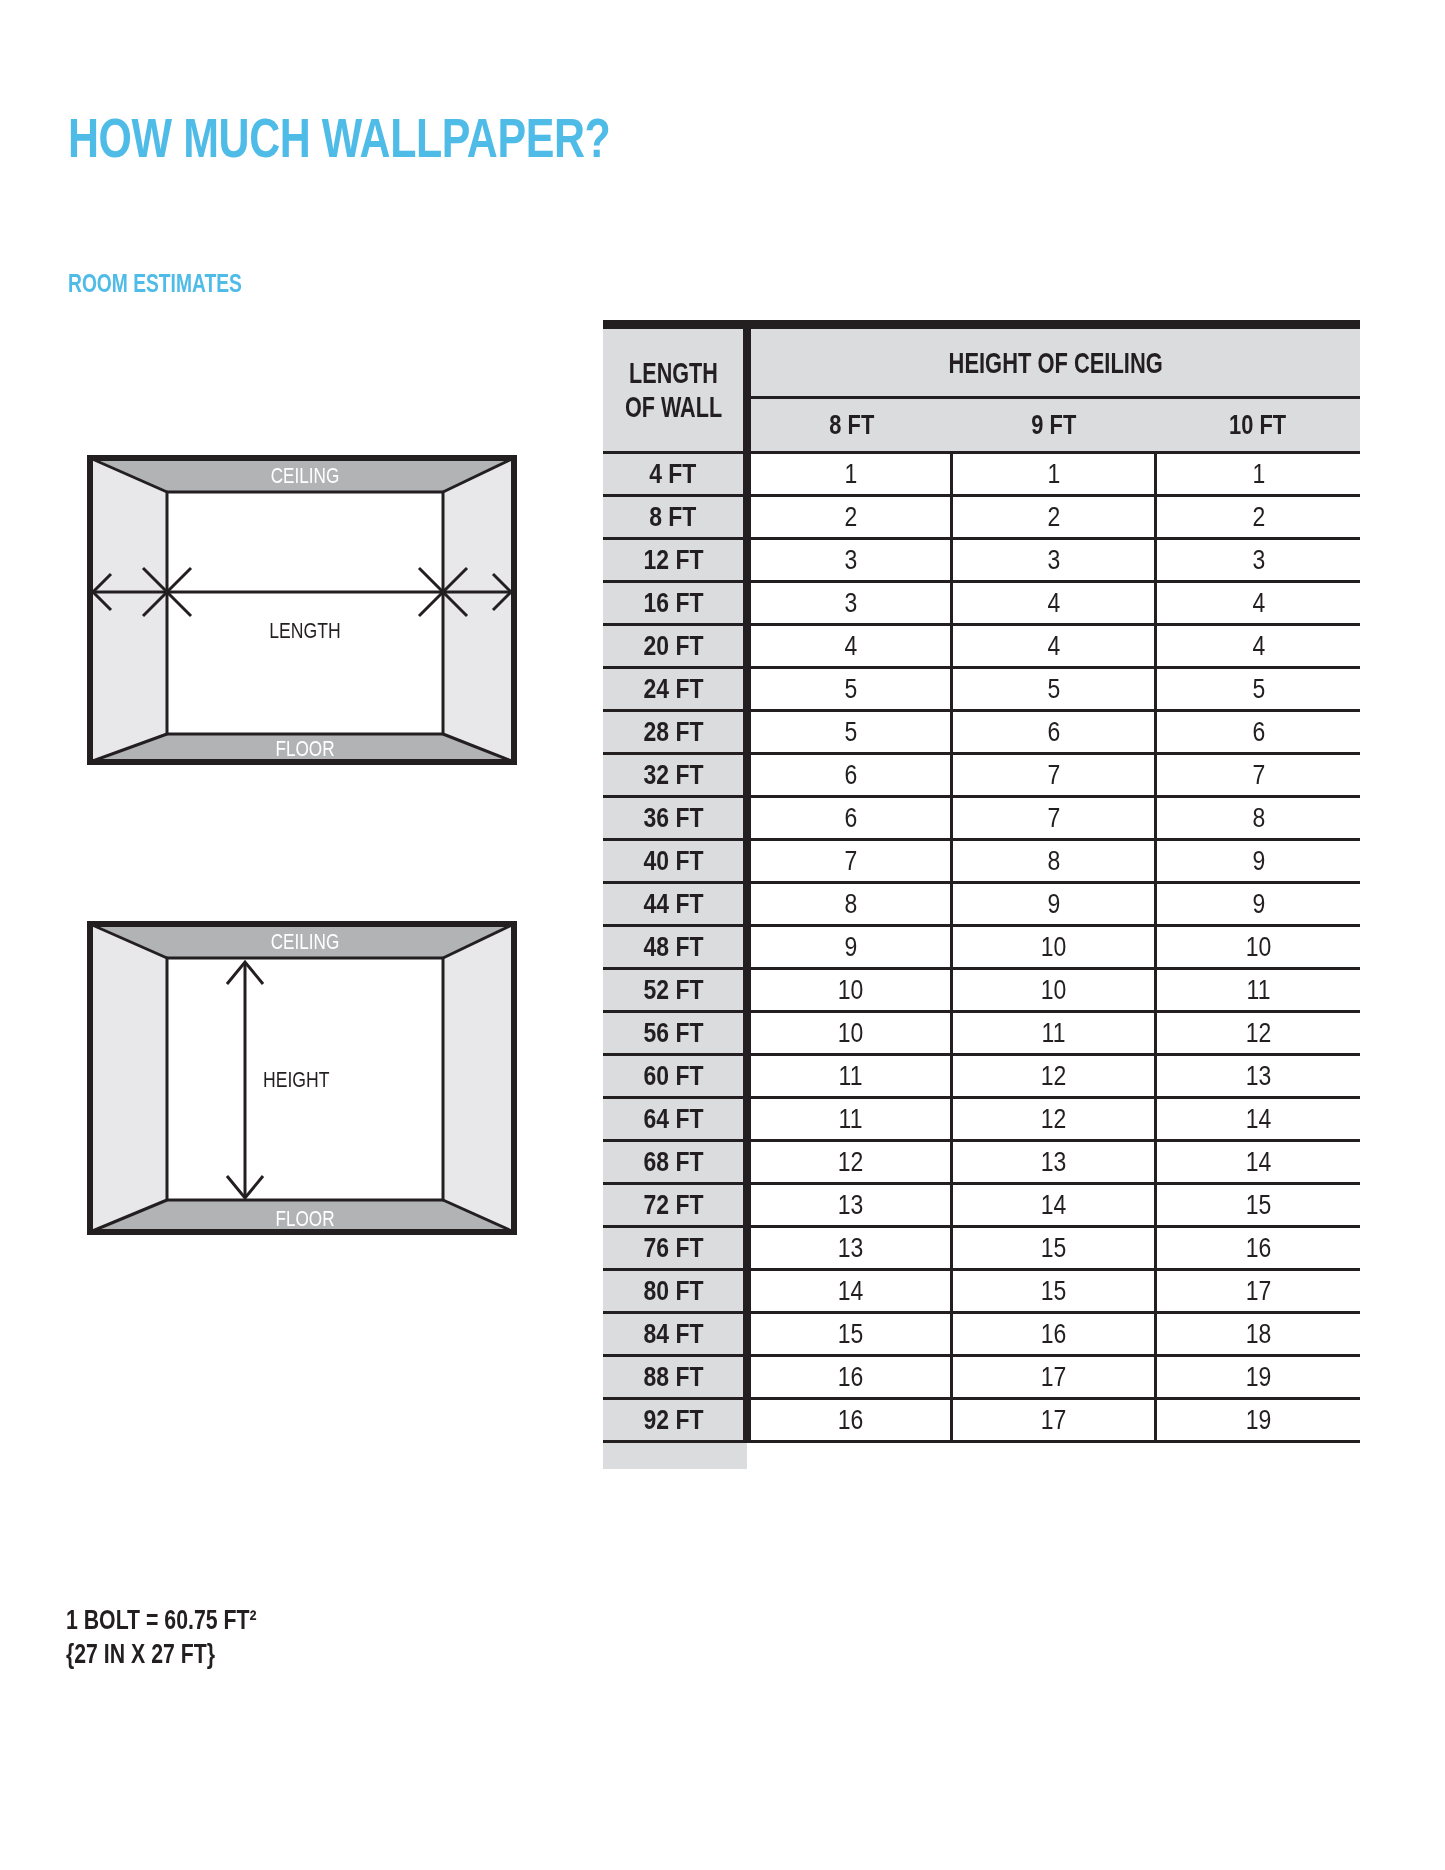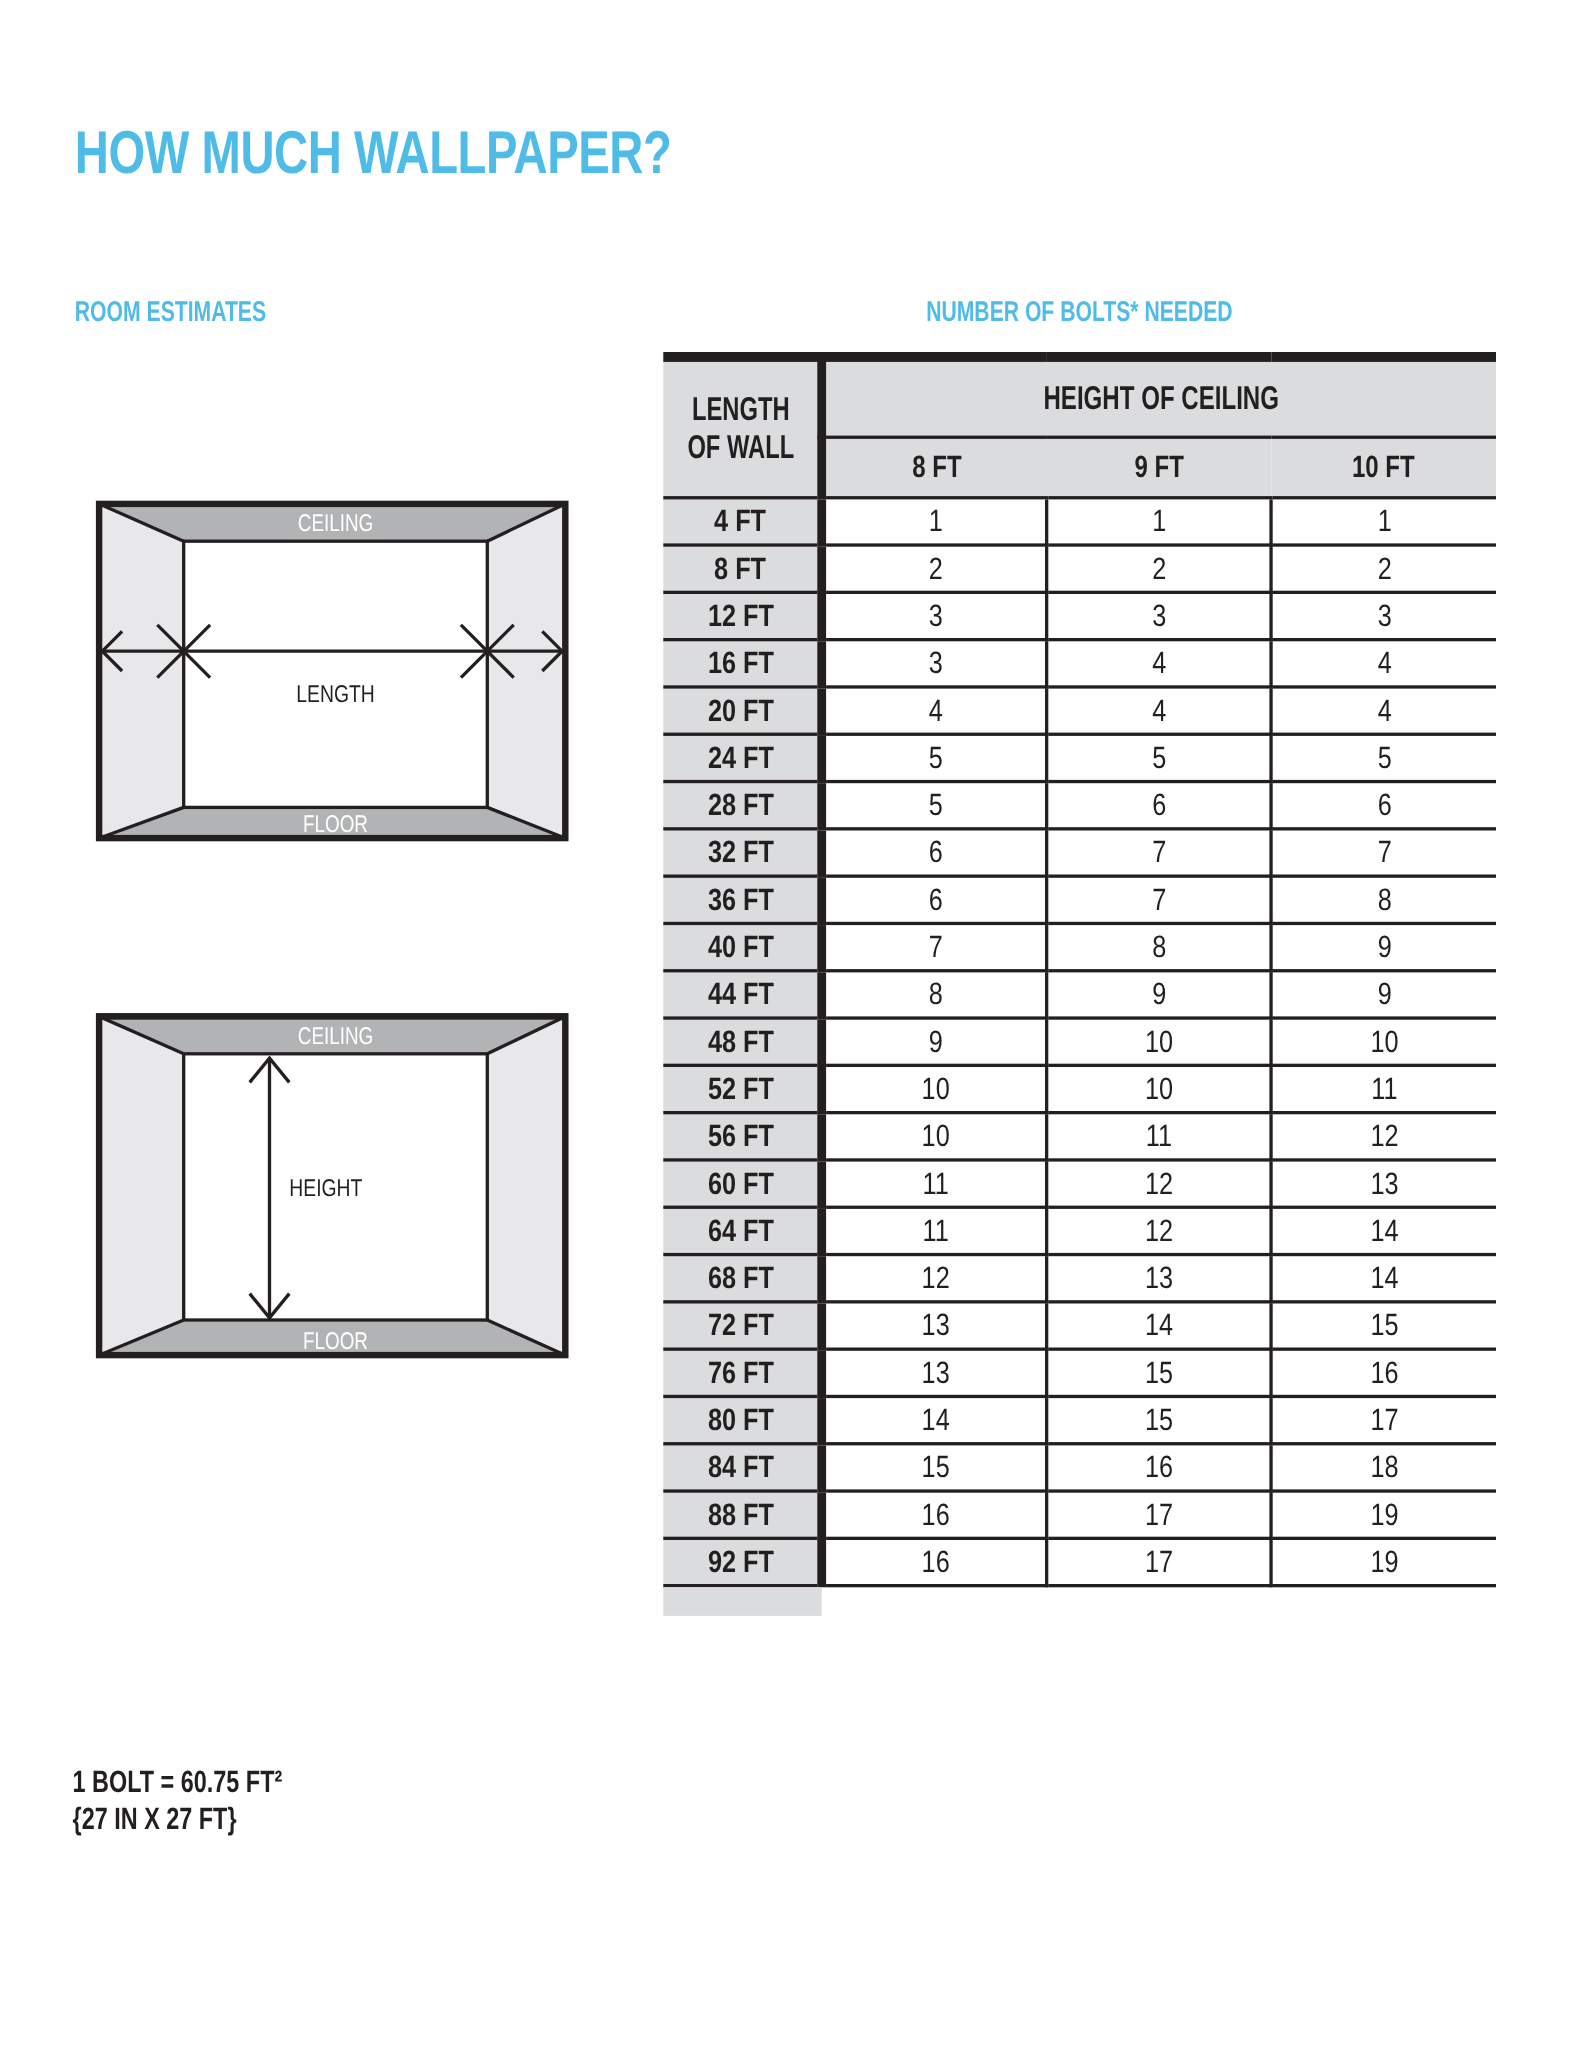--- a/index.html
+++ b/index.html
@@ -180,23 +180,20 @@
     </svg>
   </div>
 
 
 
   <div class="boltinfo">
     <span class="sqz-l">1 BOLT = 60.75 FT²
 {27 IN X 27 FT}</span>
   </div>
 
-  <div class="section-heading" id="bolts-heading">
-    <span class="sqz">NUMBER OF BOLTS* NEEDED</span>
-  </div>
 
   <div id="table-wrap">
     <table class="bolts">
       <colgroup>
         <col class="c-label">
           <col class="c-data">
           <col class="c-data">
           <col class="c-data">
       </colgroup>
       <thead>

